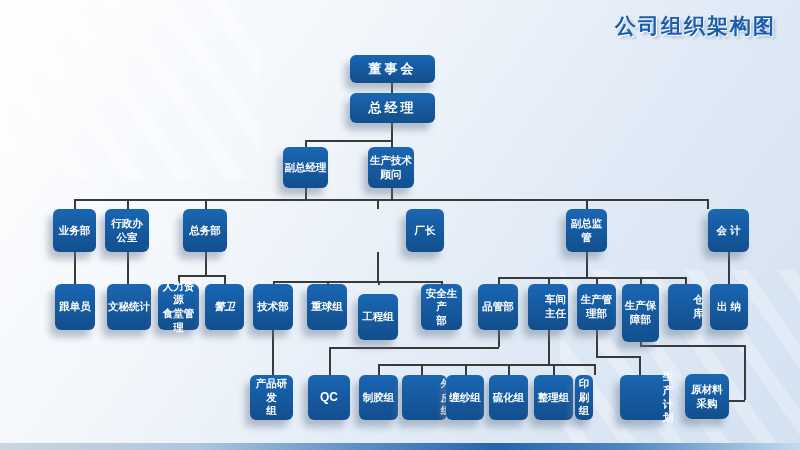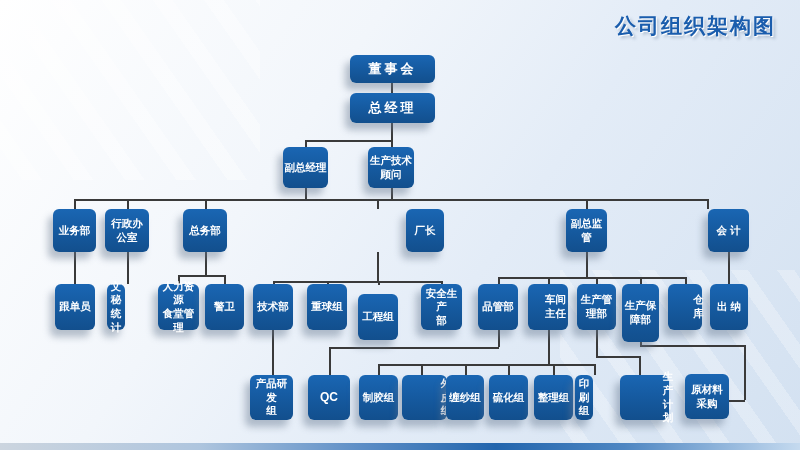--- a/index.html
+++ b/index.html
@@ -31,43 +31,43 @@
   .n-gm{left:350px;top:93px;width:85px;height:30px;}
   .n-dgm{left:283px;top:147px;width:45px;height:41px;font-family:Liberation Serif, serif;}
   .n-ptc{left:368px;top:147px;width:46px;height:41px;}
   .n-biz{left:53px;top:209px;width:43px;height:43px;}
   .n-admin{left:105px;top:209px;width:44px;height:43px;}
   .n-ga{left:183px;top:209px;width:44px;height:43px;}
   .n-fd{left:358px;top:209px;width:38px;height:43px;margin-left:48px;}
   .n-dcs{left:566px;top:209px;width:41px;height:43px;}
   .n-acct{left:708px;top:209px;width:41px;height:43px;}
   .n-merch{left:55px;top:284px;width:40px;height:46px;}
-  .n-sec{left:107px;top:284px;width:18px;height:46px;}
+  .n-sec{left:107px;top:284px;width:44px;height:46px;}
   .n-hr{left:158px;top:284px;width:41px;height:46px;}
-  .n-guard{left:205px;top:284px;width:39px;height:46px;}
+  .n-guard{left:205px;top:284px;width:39px;height:46px;font-style:italic;}
   .n-tech{left:253px;top:284px;width:40px;height:46px;}
   .n-ball{left:307px;top:284px;width:40px;height:46px;}
   .n-eng{left:358px;top:284px;width:40px;height:46px;margin-top:10px;}
   .n-safe{left:421px;top:284px;width:41px;height:46px;}
   .n-qa{left:478px;top:284px;width:40px;height:46px;}
   .n-ws{left:528px;top:284px;width:40px;height:46px;padding-left:16px;}
   .n-pm{left:577px;top:284px;width:39px;height:46px;}
   .n-ps{left:622px;top:284px;width:37px;height:58px;text-align:center;}
   .n-wh{left:668px;top:284px;width:34px;height:46px;padding-left:28px;}
   .n-cash{left:710px;top:284px;width:38px;height:46px;}
   .n-rnd{left:250px;top:375px;width:43px;height:45px;}
   .n-qc{left:308px;top:375px;width:42px;height:45px;font-size:12px;}
   .n-glue{left:359px;top:375px;width:39px;height:45px;}
   .n-skin{left:402px;top:375px;width:39px;height:45px;padding-left:44px;}
   .n-yarn{left:446px;top:375px;width:38px;height:45px;}
   .n-vulc{left:489px;top:375px;width:39px;height:45px;}
   .n-fin{left:534px;top:375px;width:39px;height:45px;}
   .n-print{left:575px;top:375px;width:18px;height:45px;}
   .n-plan{left:620px;top:375px;width:39px;height:45px;padding-left:48px;}
-  .n-raw{left:685px;top:374px;width:44px;height:45px;}
+  .n-raw{left:685px;top:374px;width:44px;height:45px;border-radius:7px;}
   
   .c1{left:391px;top:83px;height:10px;} .c2{left:391px;top:123px;height:17px;}
   .c3{left:305px;top:140px;width:88px;} .c4{left:305px;top:140px;height:7px;}
   .c5{left:391px;top:140px;height:7px;} .c6{left:305px;top:188px;height:11px;}
   .c7{left:391px;top:188px;height:11px;}
   .c8{left:74px;top:199px;width:634px;}
   .c9{left:74px;top:199px;height:10px;} .c10{left:127px;top:199px;height:10px;}
   .c11{left:205px;top:199px;height:10px;} .c12{left:377px;top:199px;height:10px;}
   .c13{left:586px;top:199px;height:10px;} .c14{left:707px;top:199px;height:10px;}
   .c15{left:74px;top:252px;height:32px;} .c16{left:127px;top:252px;height:32px;}

